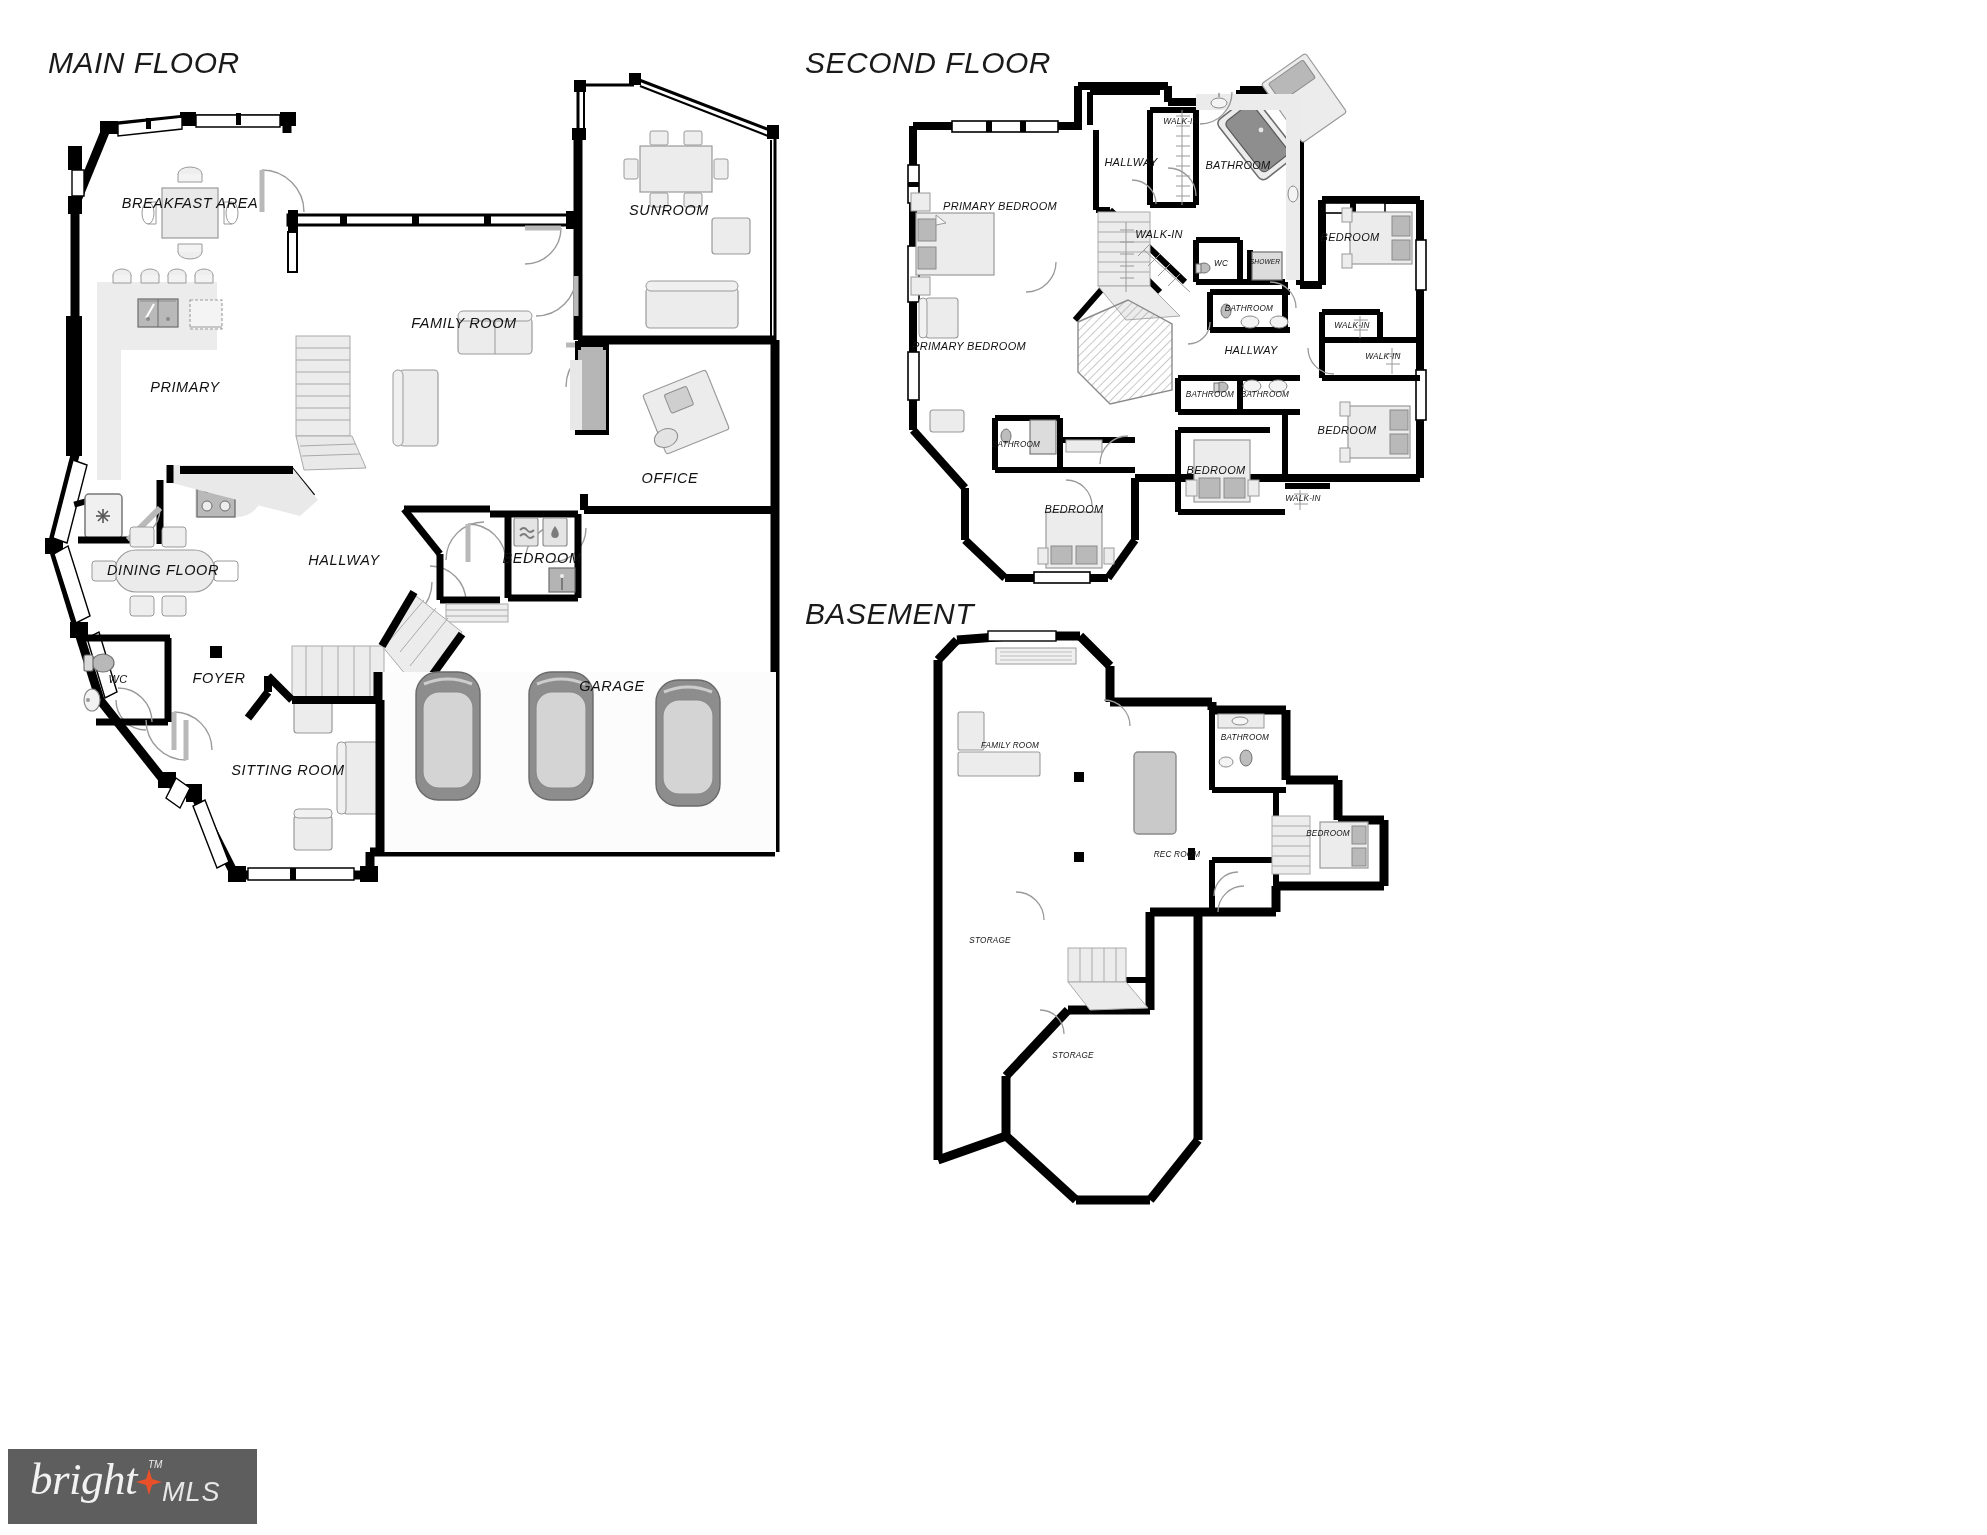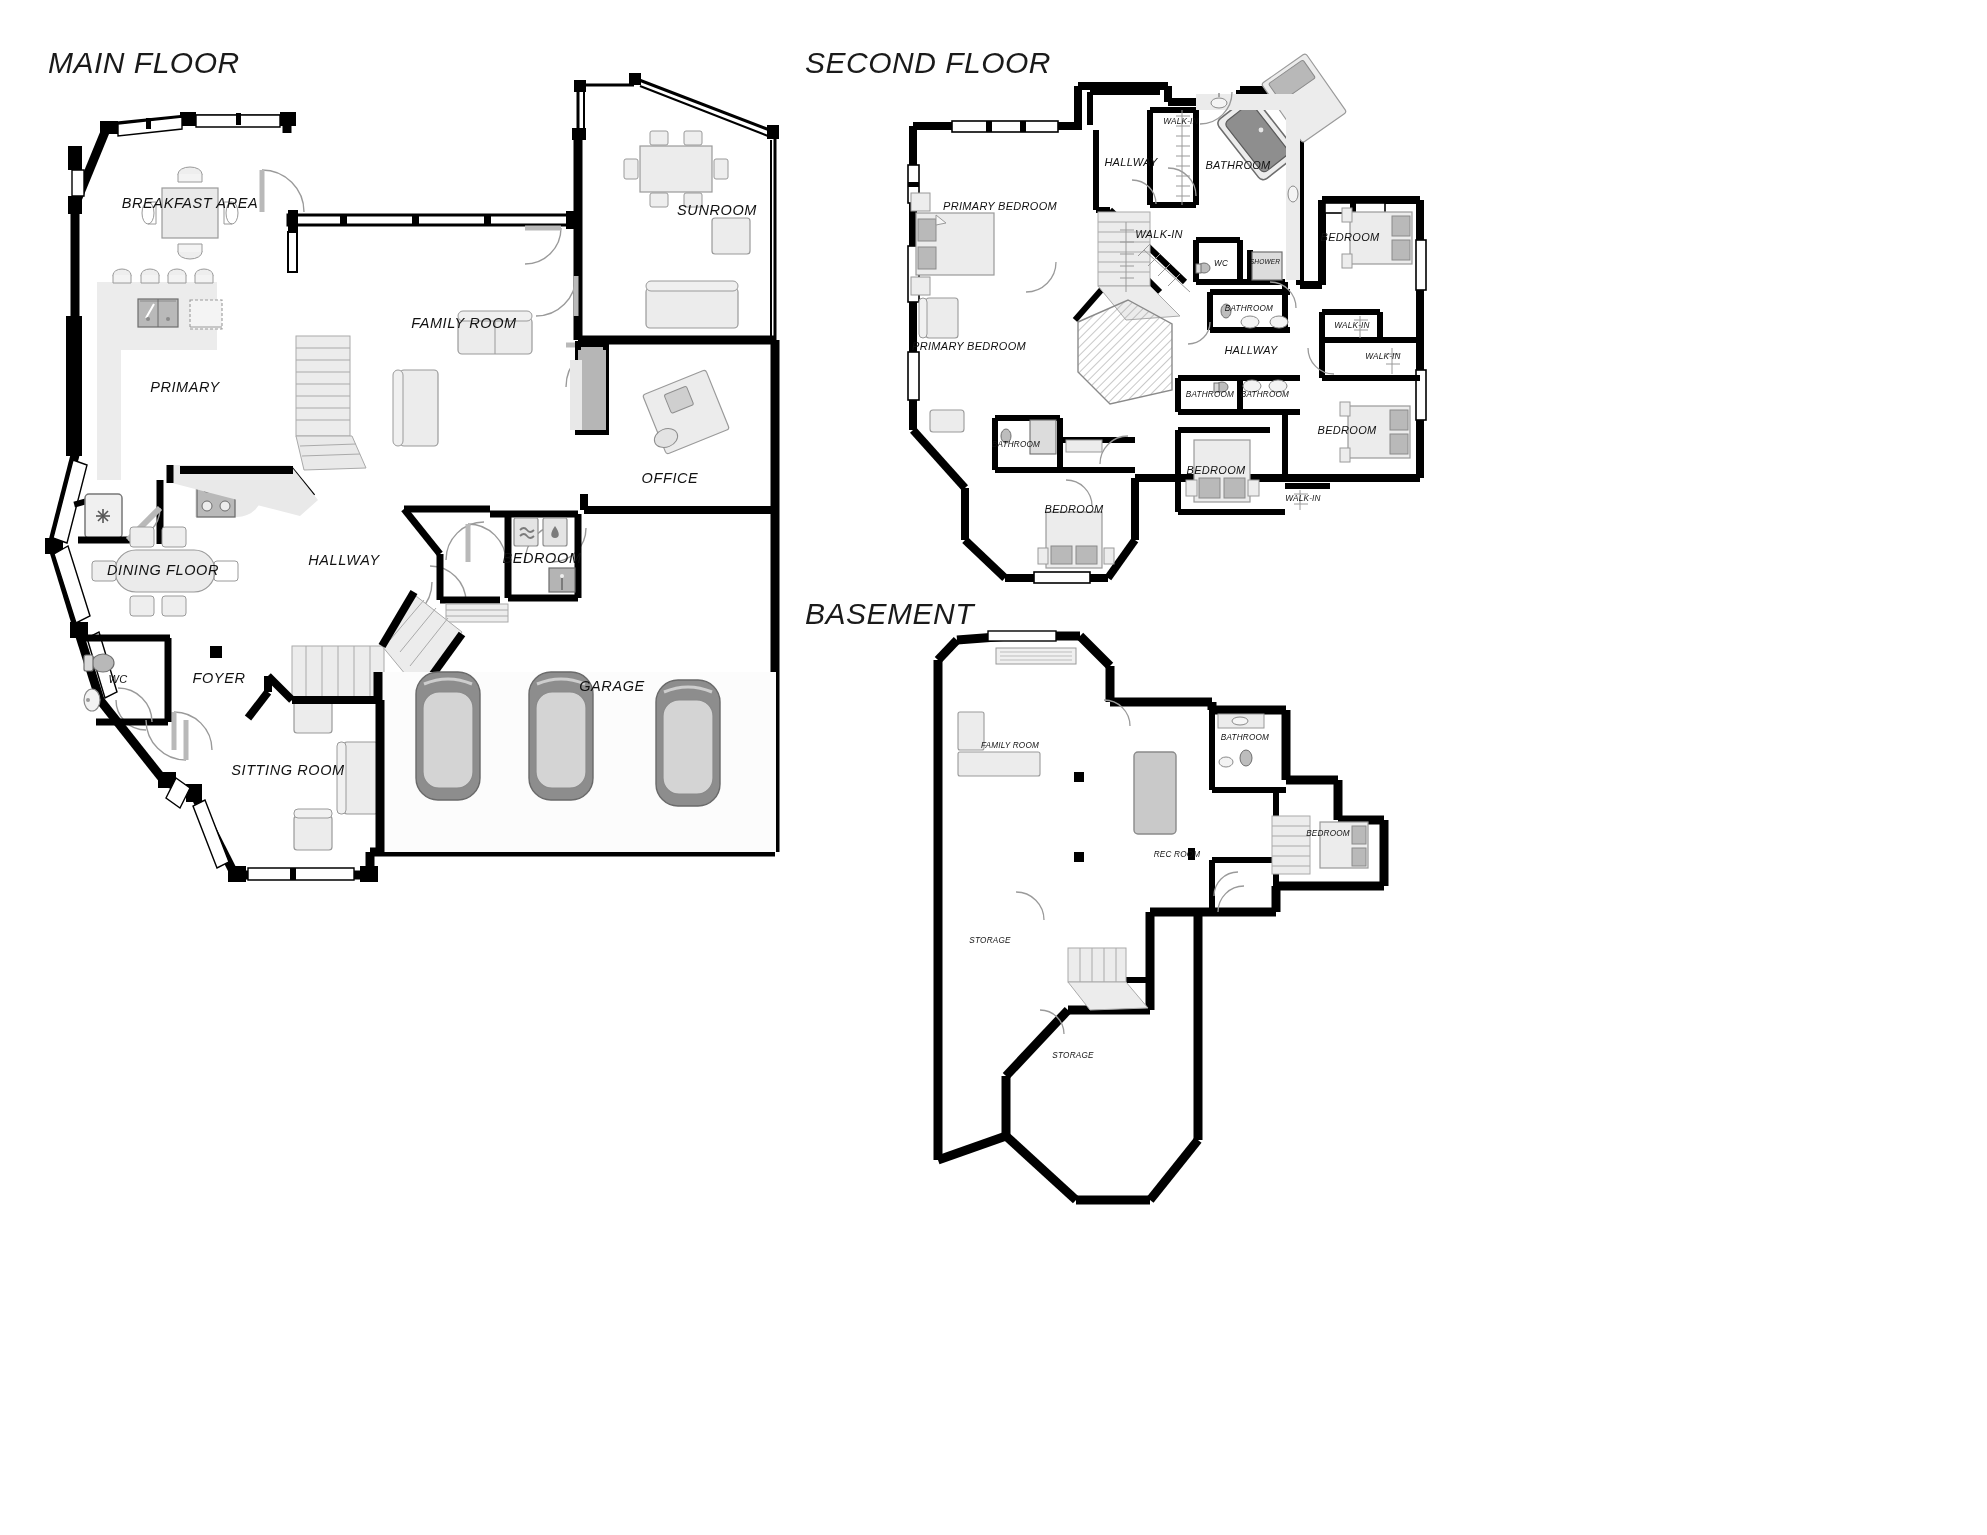--- a/index.html
+++ b/index.html
@@ -827,21 +827,21 @@
   </svg>
 
   <div class="rlabel" style="left:190px;top:203px;">BREAKFAST AREA</div>
   <div class="rlabel" style="left:185px;top:387px;">PRIMARY</div>
   <div class="rlabel" style="left:163px;top:570px;">DINING FLOOR</div>
   <div class="rlabel sm" style="left:118px;top:679px;">WC</div>
   <div class="rlabel" style="left:219px;top:678px;">FOYER</div>
   <div class="rlabel" style="left:288px;top:770px;">SITTING ROOM</div>
   <div class="rlabel" style="left:344px;top:560px;">HALLWAY</div>
   <div class="rlabel" style="left:464px;top:323px;">FAMILY ROOM</div>
-  <div class="rlabel" style="left:669px;top:210px;margin-left:48px;">SUNROOM</div>
+  <div class="rlabel" style="left:669px;top:210px;">SUNROOM</div>
   <div class="rlabel" style="left:670px;top:478px;">OFFICE</div>
   <div class="rlabel" style="left:542px;top:558px;">BEDROOM</div>
   <div class="rlabel" style="left:612px;top:686px;">GARAGE</div>
 
   <div class="rlabel sm" style="left:1000px;top:206px;">PRIMARY BEDROOM</div>
   <div class="rlabel sm" style="left:969px;top:346px;">PRIMARY BEDROOM</div>
   <div class="rlabel sm" style="left:1131px;top:162px;">HALLWAY</div>
   <div class="rlabel xs" style="left:1181px;top:121px;">WALK-IN</div>
   <div class="rlabel sm" style="left:1238px;top:165px;">BATHROOM</div>
   <div class="rlabel sm" style="left:1159px;top:234px;">WALK-IN</div>
@@ -860,14 +860,22 @@
   <div class="rlabel xs" style="left:1303px;top:498px;">WALK-IN</div>
   <div class="rlabel sm" style="left:1074px;top:509px;">BEDROOM</div>
 
   <div class="rlabel xs" style="left:1010px;top:745px;">FAMILY ROOM</div>
   <div class="rlabel xs" style="left:1245px;top:737px;">BATHROOM</div>
   <div class="rlabel xs" style="left:1177px;top:822px;margin-top:32px;">REC ROOM</div>
   <div class="rlabel xs" style="left:1328px;top:833px;">BEDROOM</div>
   <div class="rlabel xs" style="left:990px;top:940px;">STORAGE</div>
   <div class="rlabel xs" style="left:1073px;top:1055px;">STORAGE</div>
 
+  <div class="logo">
+    <div class="logo-txt">bright</div>
+    <svg class="logo-star" viewBox="0 0 26 26">
+      <path d="M13,0 L16,10 L26,13 L16,16 L13,26 L10,16 L0,13 L10,10 Z" fill="#e8502a"></path>
+    </svg>
+    <div class="logo-tm">TM</div>
+    <div class="logo-mls">MLS</div>
+  </div>
 
 </div>
 
 </body></html>

